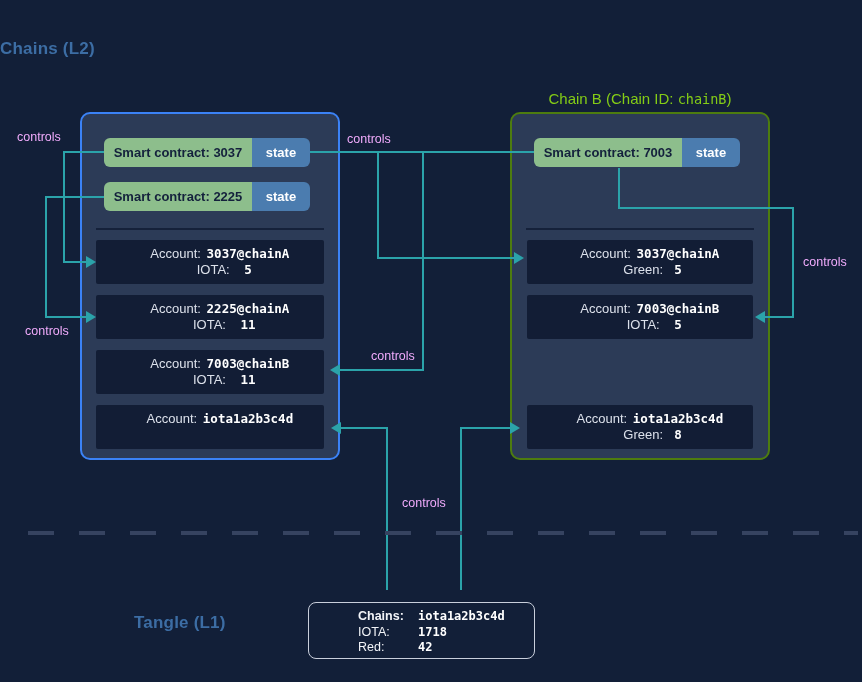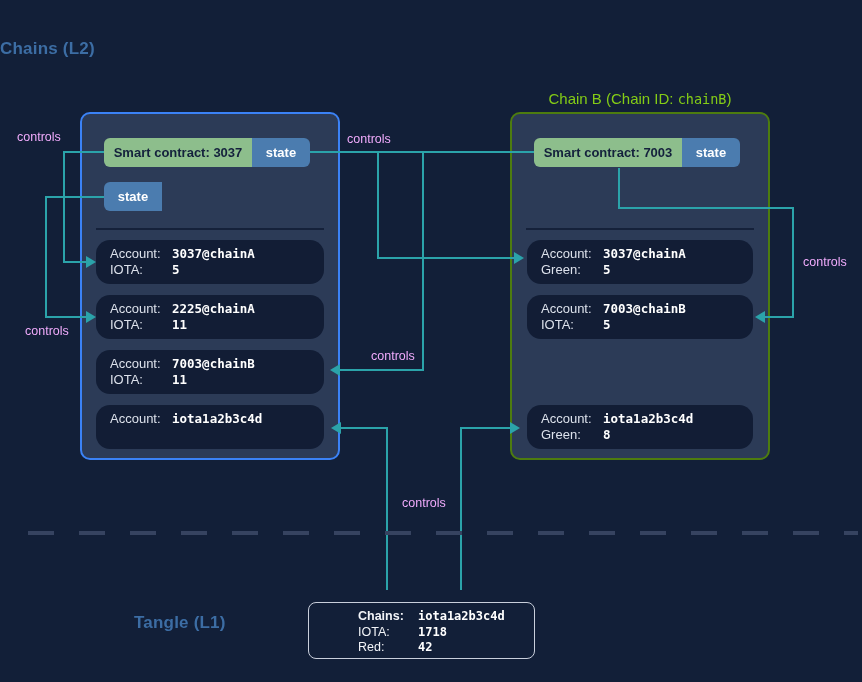--- a/index.html
+++ b/index.html
@@ -29,22 +29,22 @@
   .sc-label{
     width:148px;background:#8DBE8C;color:#14213C;font-weight:bold;font-size:13px;
     display:flex;align-items:center;justify-content:center;white-space:nowrap;
   }
   .sc-state{
     width:58px;background:#4B7CAF;color:#FFFFFF;font-weight:bold;font-size:13px;
     display:flex;align-items:center;justify-content:center;
   }
   .divider{position:absolute;left:14px;width:228px;height:2px;background:#15213A;top:114px;}
   .acct{
-    position:absolute;width:228px;height:44px;border-radius:14px;background:#121D35;
-    box-sizing:border-box;padding:6px 0 0 14px;font-size:13px;line-height:16px;
+    position:absolute;width:228px;height:44px;border-radius:2px;background:#121D35;
+    box-sizing:border-box;padding:6px 0 0 14px;font-size:13px;line-height:16px;text-align:center;
   }
   .acct .k{display:inline-block;width:62px;color:#DCE1EB;}
   .acct .v{color:#FFFFFF;font-family:"DejaVu Sans Mono",monospace;font-weight:600;font-size:12.5px;}
   .tline{position:absolute;background:#2BA3AA;}
   .arr{position:absolute;width:0;height:0;border-top:6px solid transparent;border-bottom:6px solid transparent;}
   .arr-r{border-left:10px solid #2BA3AA;}
   .arr-l{border-right:10px solid #2BA3AA;}
   .controls{
     position:absolute;color:#f0abfc;font-size:12.5px;white-space:nowrap;
   }
@@ -73,20 +73,21 @@
   <div class="chain-title" style="left:510px;top:90px;color:#84cc16;">
     <span>Chain B (Chain ID: </span><span class="mono">chainB</span><span>)</span>
   </div>
 
   <div class="chain-box chain-a-box" style="left:80px;top:112px;">
     <div class="sc-pill" style="top:24px;">
       <div class="sc-label">Smart contract: 3037</div>
       <div class="sc-state">state</div>
     </div>
     <div class="sc-pill" style="top:68px;">
+      <div class="sc-label">Smart contract: 2225</div>
       <div class="sc-state">state</div>
     </div>
     <div class="divider"></div>
     <div class="acct" style="left:14px;top:126px;">
       <div><span class="k">Account:</span><span class="v">3037@chainA</span></div>
       <div><span class="k">IOTA:</span><span class="v">5</span></div>
     </div>
     <div class="acct" style="left:14px;top:181px;">
       <div><span class="k">Account:</span><span class="v">2225@chainA</span></div>
       <div><span class="k">IOTA:</span><span class="v">11</span></div>

